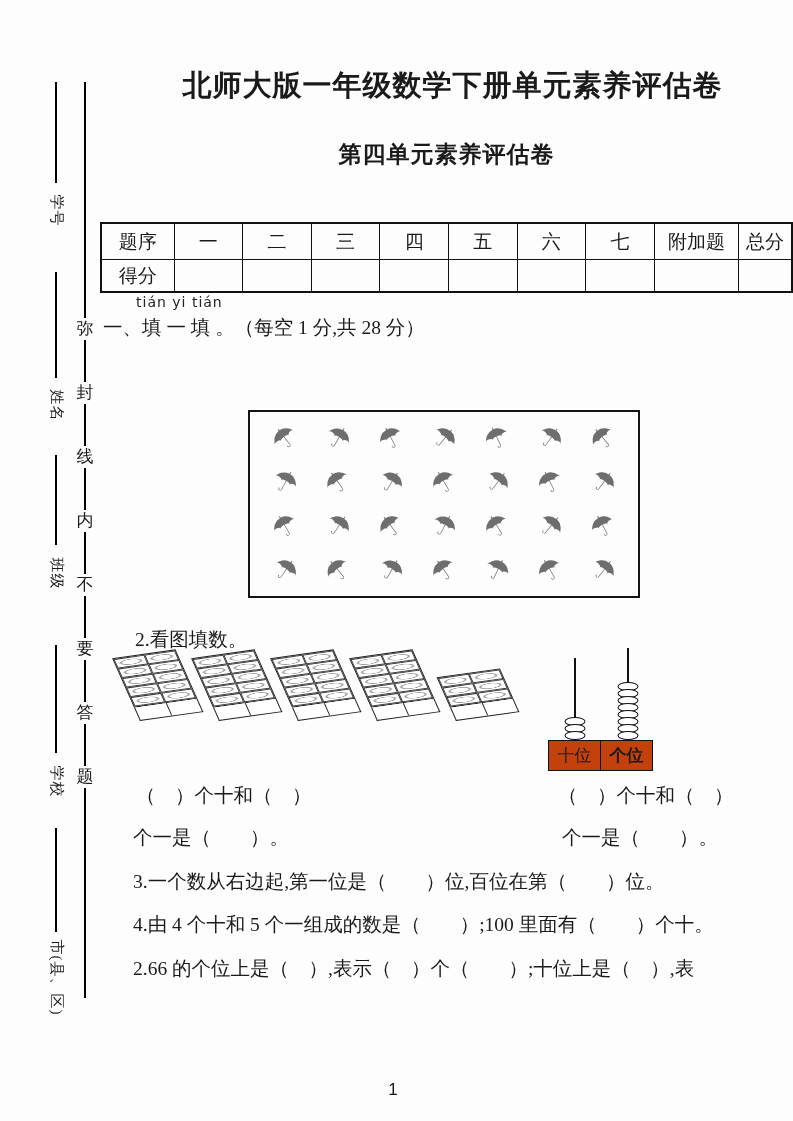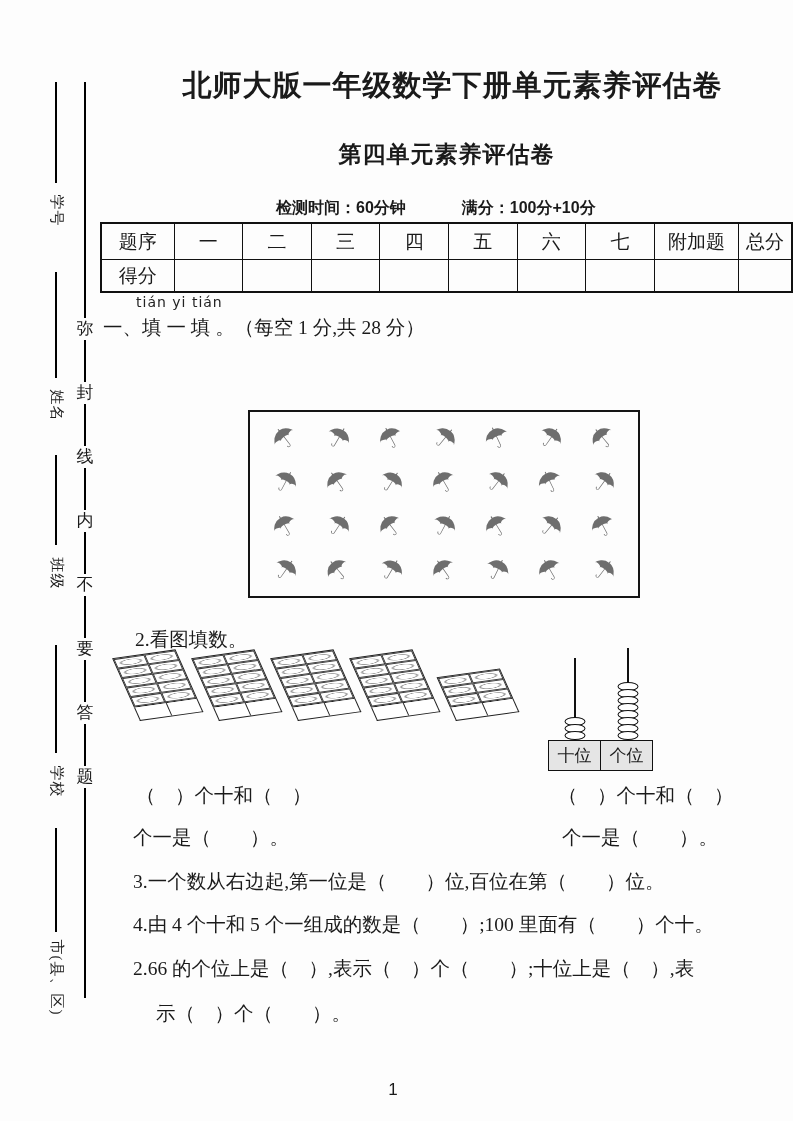--- a/index.html
+++ b/index.html
@@ -59,23 +59,23 @@
 
   
   .abacus { top:648px; left:448px; width:120px; }
   .rods { display:flex; align-items:flex-end; }
   .rod-group { position:relative; width:53px; }
   .rod-group.tens { height:82px; }
   .rod-group.ones { height:92px; }
   .rod { position:absolute; left:50%; top:0; bottom:0; width:2px; background:#111; transform:translateX(-50%); }
   .beads { position:absolute; left:50%; bottom:0; transform:translateX(-50%); display:flex; flex-direction:column; align-items:center; }
   .bead { width:19px; height:7px; border:1.5px solid #111; border-radius:50%; background:#fff; margin-top:-2px; }
-  .place-labels { display:flex; border:1.7px solid #111; width:fit-content; background:#e5e5e5; }
+  .place-labels { display:flex; border:1.7px solid #111; width:fit-content; background:#c2410c; }
   .place-cell { width:51px; height:29px; border-right:1.7px solid #111; display:flex; align-items:center; justify-content:center; font-size:17px; }
-  .place-cell:last-child { border-right:none; }
+  .place-cell:last-child { border-right:none;font-weight:bold; }
 
   .page-num { top:1080px; left:273px; width:40px; text-align:center; font-size:17px; font-family:"Liberation Sans","DejaVu Sans",sans-serif; }
 </style>
 </head>
 <body>
 
 <div class="page">
 
   <div class="fields-col">
       <div class="field-group" style="top: 82px;">
@@ -128,23 +128,20 @@
       <div class="seal-seg seal-mid"></div>
       <div class="seal-char">题</div>
       <div class="seal-seg seal-bottom"></div>
     </div>
 
   <div class="main">
 
     <div class="abs subtitle">第四单元素养评估卷</div>
     <div class="abs title">北师大版一年级数学下册单元素养评估卷</div>
 
-    <div class="abs info-line">
-      <span>检测时间：60分钟</span><span class="gap"></span><span>满分：100分+10分</span>
-    </div>
 
     <table class="abs score-table">
       <tbody>
           <tr>
         <td class="st-label" style="width: 72px;">题序</td>
       <td style="width: 68px;">一</td>
             <td style="width: 68px;">二</td>
             <td style="width: 68px;">三</td>
             <td style="width: 68px;">四</td>
             <td style="width: 68px;">五</td>
@@ -310,17 +307,16 @@
     </div>
 
     <div class="abs qtext" style="top:782px;left:36px;">（　）个十和（　）</div>
     <div class="abs qtext" style="top:824px;left:33px;">个一是（　　）。</div>
     <div class="abs qtext" style="top:782px;left:458px;">（　）个十和（　）</div>
     <div class="abs qtext" style="top:824px;left:462px;">个一是（　　）。</div>
 
     <div class="abs qtext" style="top:868px;left:33px;">3.一个数从右边起,第一位是（　　）位,百位在第（　　）位。</div>
     <div class="abs qtext" style="top:911px;left:33px;">4.由 4 个十和 5 个一组成的数是（　　）;100 里面有（　　）个十。</div>
     <div class="abs qtext" style="top:955px;left:33px;">2.66 的个位上是（　）,表示（　）个（　　）;十位上是（　）,表</div>
-    <div class="abs qtext" style="top:1000px;left:56px;">示（　）个（　　）。</div>
 
     <div class="abs page-num">1</div>
   </div>
 </div>
 
 </body></html>

